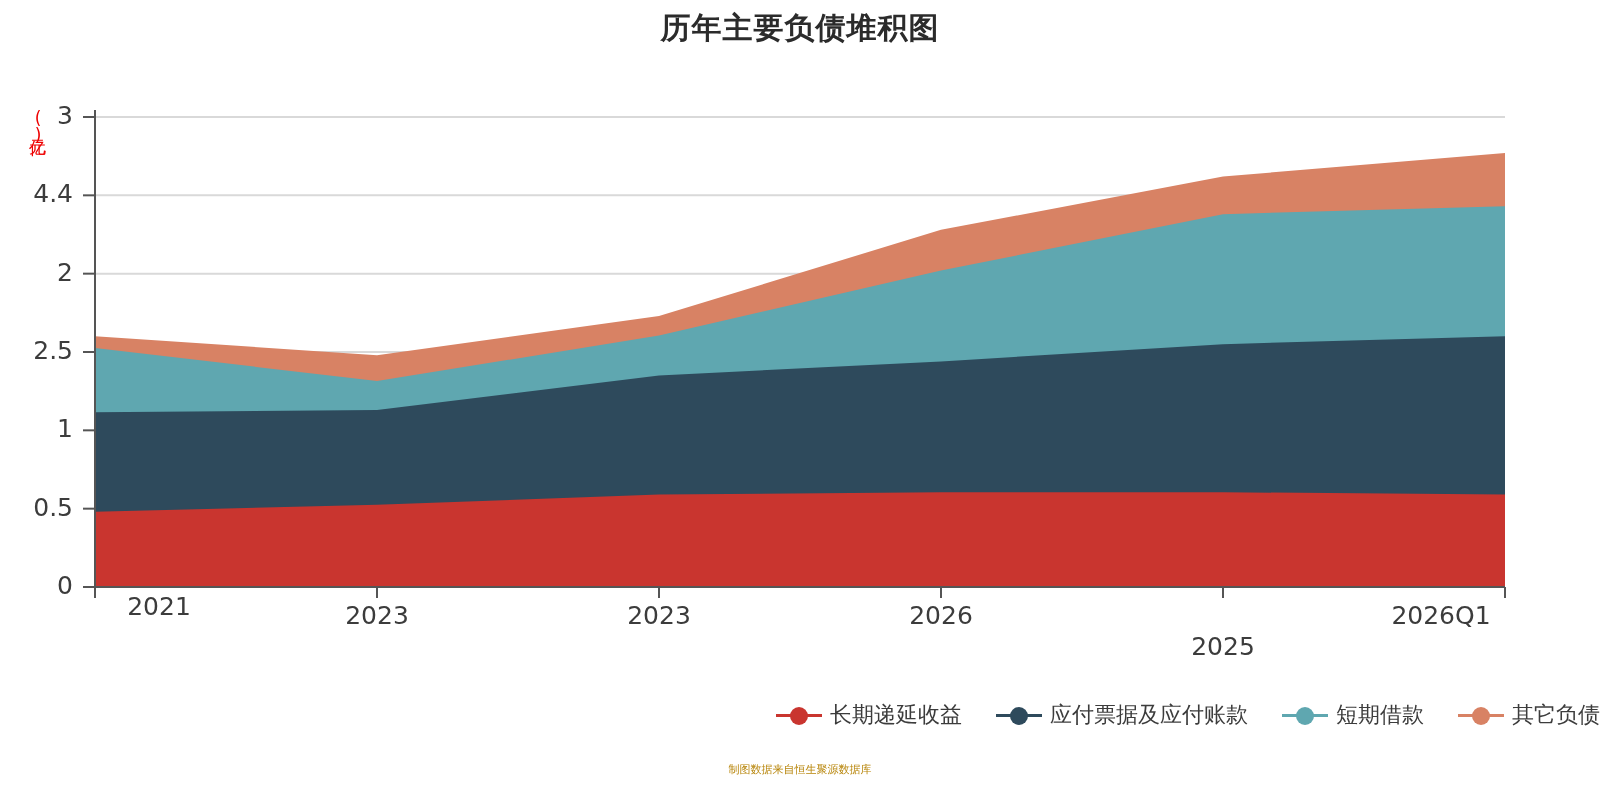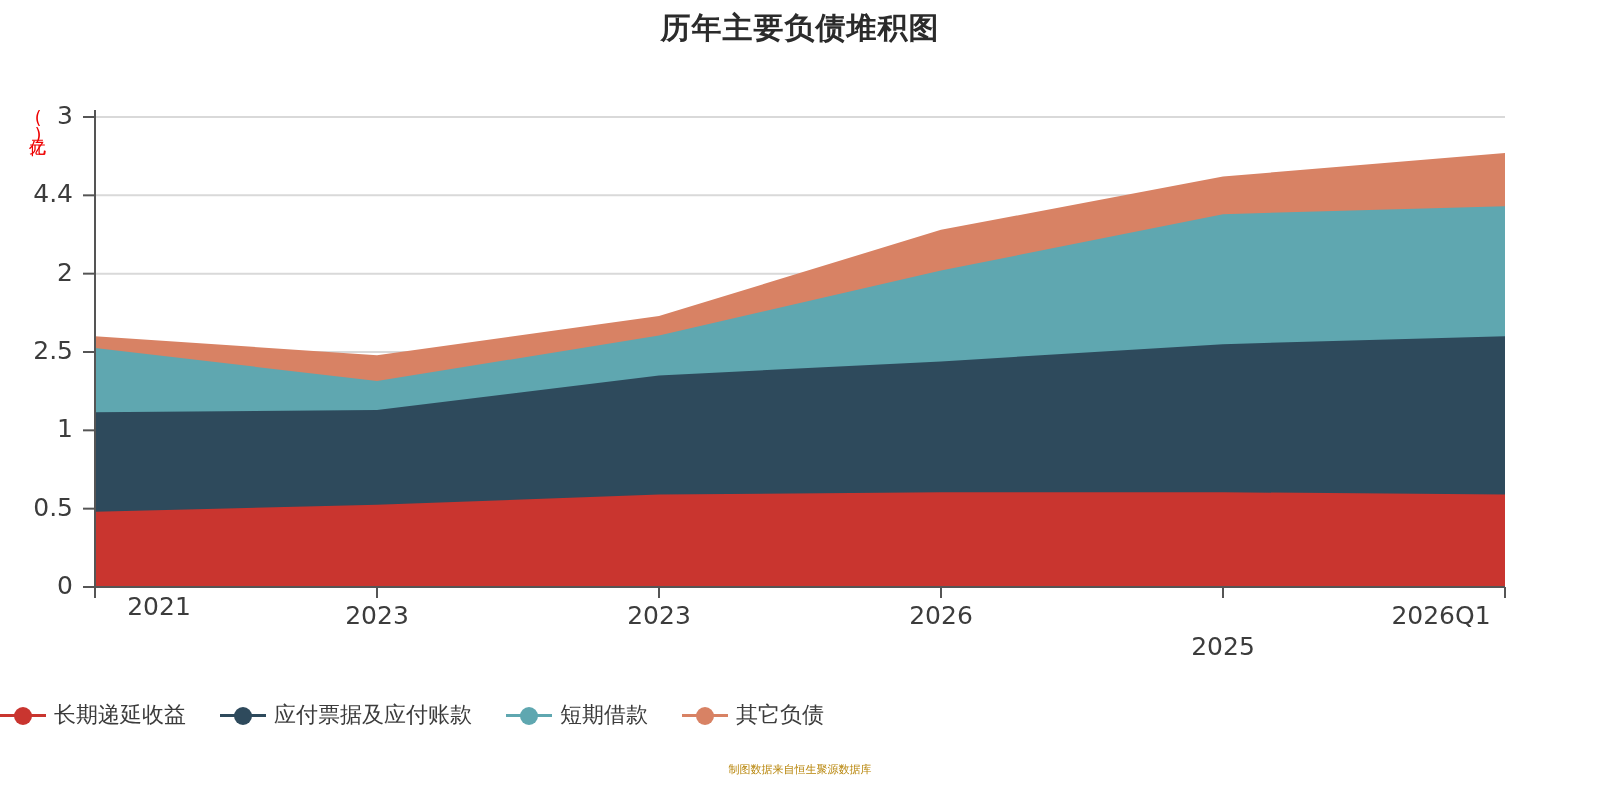--- a/index.html
+++ b/index.html
@@ -72,21 +72,21 @@
     text-align: center;
     font-family: "DejaVu Sans", "Liberation Sans", sans-serif;
   }
 
   #legend {
     position: absolute;
     left: 0;
     top: 700px;
     width: 1600px;
     display: flex;
-    justify-content: flex-start;
+    justify-content: flex-end;
     align-items: center;
     gap: 34px;
   }
   .legend-item {
     display: flex;
     align-items: center;
     gap: 8px;
   }
   .legend-marker {
     position: relative;

